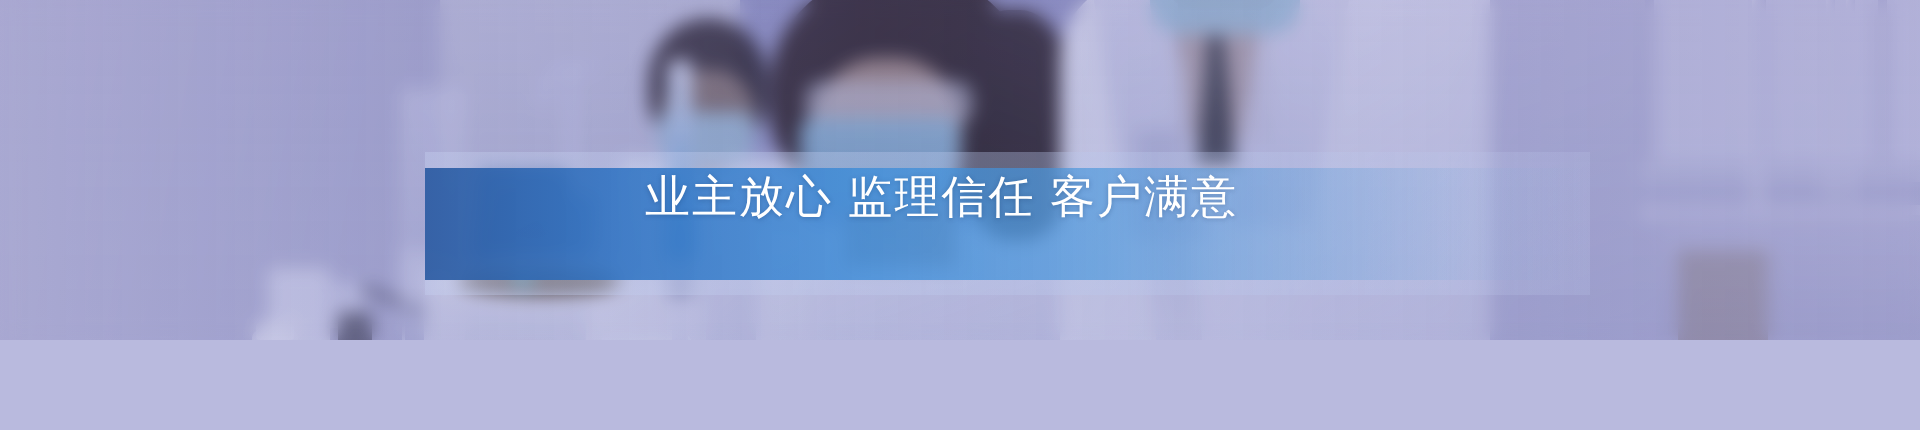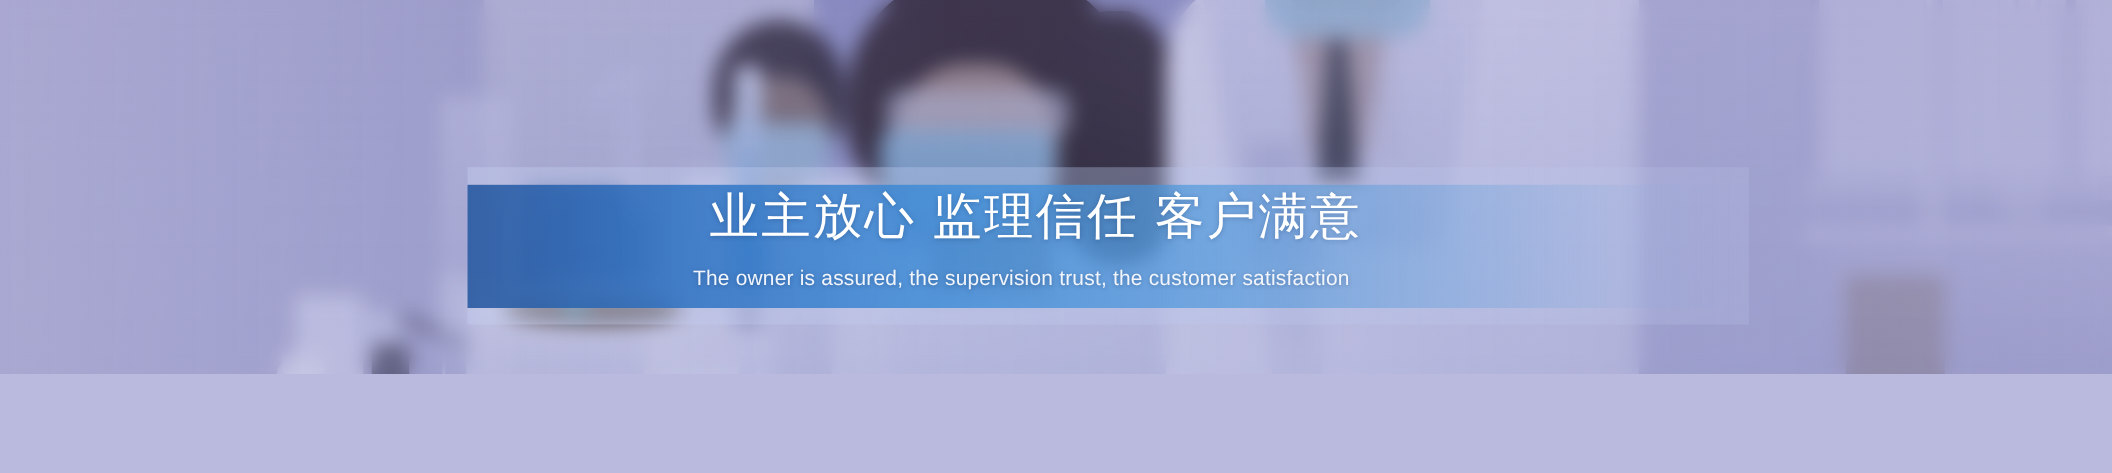--- a/index.html
+++ b/index.html
@@ -336,16 +336,15 @@
     <div class="photo-blur"></div>
     <div class="tint"></div>
     <div class="tint2"></div>
   </div>
 
   <div class="band-light"></div>
   <div class="band-main"></div>
 
   <div class="caption">
     <div class="headline">业主放心 监理信任  客户满意</div>
-    <div class="subline">The owner is assured, the supervision trust, the customer satisfaction</div>
   </div>
 
 </div>
 
 </body></html>

